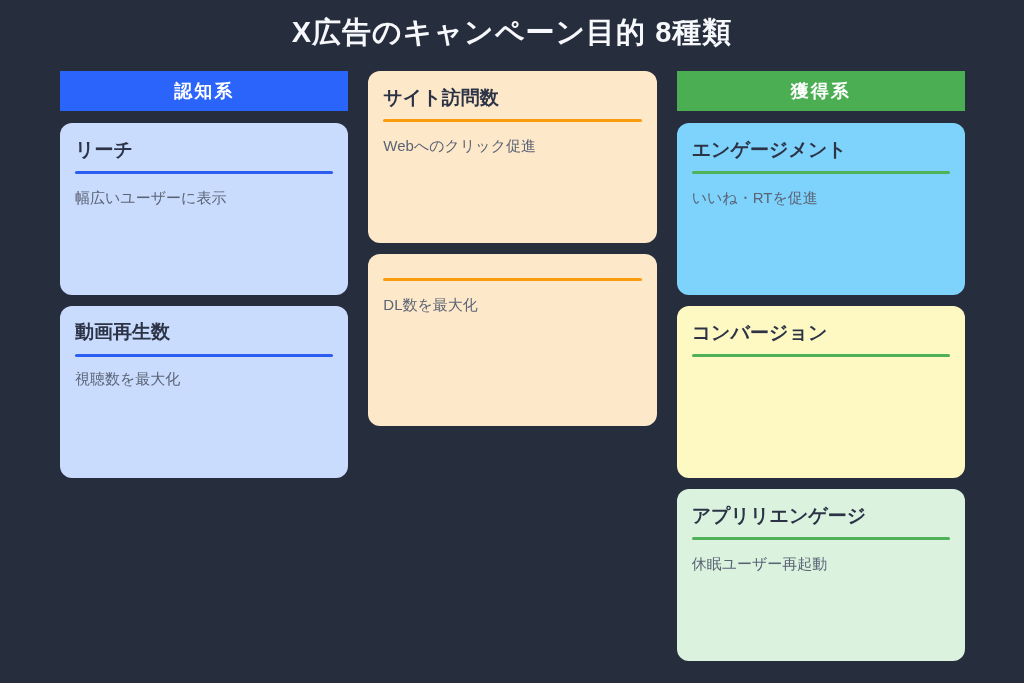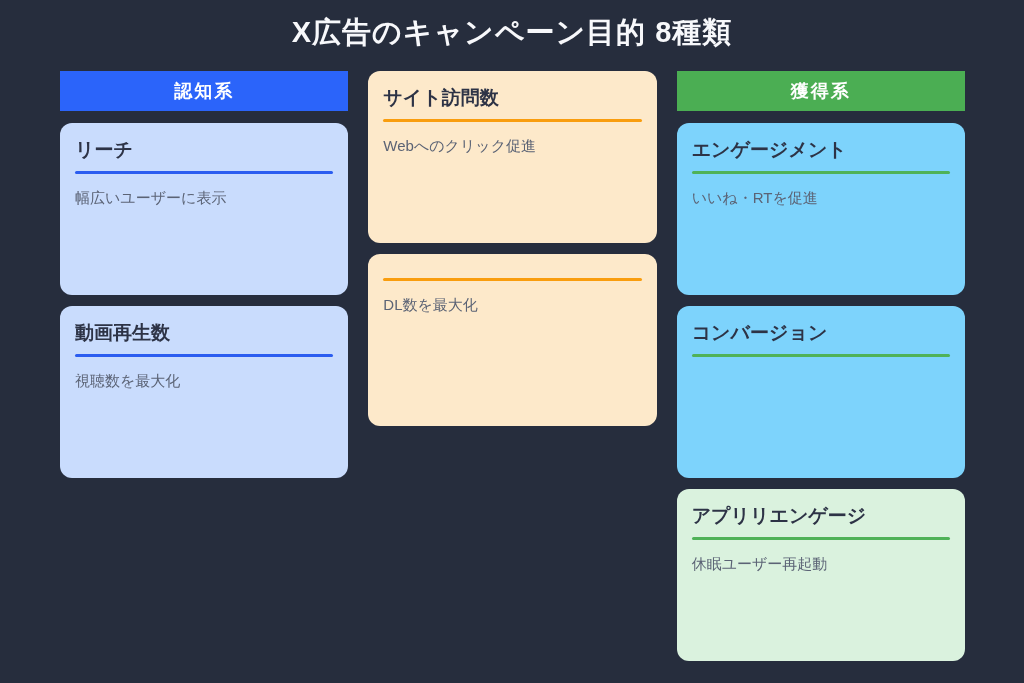--- a/index.html
+++ b/index.html
@@ -79,21 +79,21 @@
 </header>
 
 <main class="board">
     <div class="column">
       <div class="col-header" style="background: rgb(43, 100, 250);">認知系</div>
       <div class="card" style="background: rgb(201, 220, 253);">
         <div class="card-title">リーチ</div>
         <div class="card-underline" style="background: rgb(43, 93, 240);"></div>
         <div class="card-desc">幅広いユーザーに表示</div>
       </div>
-      <div class="card" style="background: rgb(201, 220, 253);">
+      <div class="card" style="background: rgb(201, 220, 253); font-family: Liberation Mono, monospace;">
         <div class="card-title">動画再生数</div>
         <div class="card-underline" style="background: rgb(43, 93, 240);"></div>
         <div class="card-desc">視聴数を最大化</div>
       </div>
     </div>
     <div class="column">
       <div class="card" style="background: rgb(253, 233, 202);">
         <div class="card-title">サイト訪問数</div>
         <div class="card-underline" style="background: rgb(249, 157, 14);"></div>
         <div class="card-desc">Webへのクリック促進</div>
@@ -103,21 +103,21 @@
         <div class="card-desc">DL数を最大化</div>
       </div>
     </div>
     <div class="column">
       <div class="col-header" style="background: rgb(75, 174, 83);">獲得系</div>
       <div class="card" style="background: #7dd3fc;">
         <div class="card-title">エンゲージメント</div>
         <div class="card-underline" style="background: rgb(79, 178, 88);"></div>
         <div class="card-desc">いいね・RTを促進</div>
       </div>
-      <div class="card" style="background: #7dd3fc;">
+      <div class="card" style="background: #fef9c3;">
         <div class="card-title">コンバージョン</div>
         <div class="card-underline" style="background: rgb(79, 178, 88);"></div>
       </div>
       <div class="card" style="background: rgb(218, 242, 222);">
         <div class="card-title">アプリリエンゲージ</div>
         <div class="card-underline" style="background: rgb(79, 178, 88);"></div>
         <div class="card-desc">休眠ユーザー再起動</div>
       </div>
     </div>
   </main>

